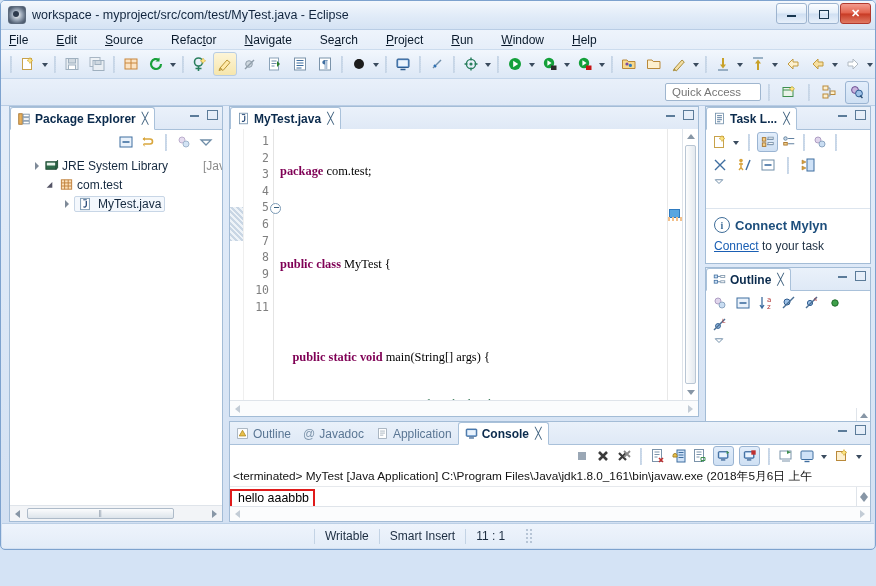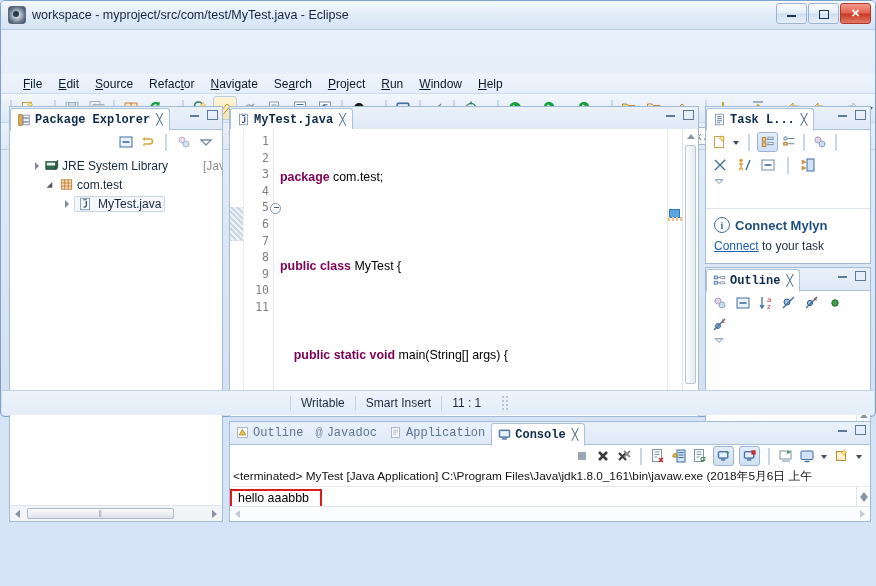--- a/index.html
+++ b/index.html
@@ -4,21 +4,21 @@
 <style>
   html,body{margin:0;padding:0;}
   body{
     width:876px;height:586px;overflow:hidden;
     font-family:"Liberation Sans", sans-serif;
     font-size:12px;
     background:#d4e3f5;
     -webkit-font-smoothing:antialiased;
   }
   .app{
-    position:relative;width:876px;height:417px;
+    position:relative;width:876px;height:550px;
     background:linear-gradient(180deg,#eaf1fb 0%,#dfeaf8 40%,#d2e0f2 100%);
     border:1px solid #7da2ce;box-sizing:border-box;
     border-radius:5px;
   }
 
   
   .titlebar{
     height:28px;position:relative;
     background:linear-gradient(180deg,#f4f8fd 0%,#e2ecf8 50%,#d5e3f4 100%);
     border-bottom:1px solid #b9cde5;
@@ -49,24 +49,23 @@
     background:linear-gradient(180deg,#f39b8e 0%,#e2624c 48%,#c83a24 52%,#e07a64 100%);
   }
   .wbtn .g{position:absolute;left:0;right:0;top:0;bottom:0;display:flex;align-items:center;justify-content:center;
     font-size:11px;color:#17364f;line-height:1;}
   .wbtn.close .g{color:#fff;font-size:11px;font-weight:bold;}
   .wbtn .min-bar{position:absolute;left:10px;top:11px;width:9px;height:2px;background:#18364f;}
   .wbtn .max-sq{position:absolute;left:10px;top:6px;width:8px;height:7px;border:1.5px solid #18364f;}
 
   
   .menubar{
-    height:19px;display:flex;align-items:center;padding-left:14px;gap:0px;
+    height:19px;display:flex;align-items:center;padding-left:0;gap:12px;
     background:linear-gradient(180deg,#eef4fc 0%,#e6eef9 100%);
     border-bottom:1px solid #ccdcee;
-    margin-top:44px;
   }
   .menuitem{
     padding:1px 8px;font-size:12px;color:#0a1a2c;cursor:default;white-space:nowrap;
   }
   .menuitem u{text-decoration:underline;}
 
   
   .toolbar{
     height:28px;display:flex;align-items:center;padding-left:6px;
     background:linear-gradient(180deg,#f2f7fd 0%,#e6eef9 55%,#dce8f6 100%);
@@ -95,24 +94,23 @@
   }
   .persp-btn{width:22px;height:21px;border:1px solid transparent;border-radius:3px;display:flex;align-items:center;justify-content:center;}
   .persp-btn.sel{border-color:#9ab4d2;background:linear-gradient(180deg,#e3eefb,#cfe0f3);}
 
   
   .wb{position:absolute;left:1px;right:1px;top:102px;bottom:40px;}
 
   
   .view{position:absolute;background:#fff;border:1px solid #a3bcd6;box-sizing:border-box;}
   .vtabs{
-    height:22px;display:flex;position:relative;
+    height:22px;display:flex;align-items:flex-end;position:relative;
     background:linear-gradient(180deg,#eaf1fa 0%,#dfe9f6 100%);
     border-bottom:1px solid #a9c1da;
-    font-family:Liberation Mono, monospace;
   }
   .vtab{
     height:21px;display:flex;align-items:center;gap:4px;padding:0 6px;font-size:12px;color:#1b3b5c;
     cursor:default;white-space:nowrap;
   }
   .vtab.active{
     background:#fff;border:1px solid #a9c1da;border-bottom:1px solid #fff;
     border-radius:3px 3px 0 0;position:relative;top:1px;font-weight:bold;color:#0b2b4d;
   }
   .vtab.inactive{color:#5a7694;}
@@ -134,22 +132,22 @@
   .tdim{color:#8b8b8b;padding-left:32px;}
   .tsel{border:1px solid #c8d6e6;background:#f4f8fd;border-radius:2px;padding:0 3px;}
   .gutter{
     width:30px;background:#fff;border-right:1px solid #e4e4e4;
     font-family:"DejaVu Sans Mono",monospace;font-size:11.5px;color:#7f7f7f;
     text-align:right;padding-top:4px;box-sizing:border-box;flex:none;position:relative;
   }
   .gline{height:16.6px;line-height:16.6px;padding-right:4px;position:relative;}
   .markbar{width:13px;flex:none;background:#fff;border-right:1px solid #efefef;position:relative;}
   .code{
-    flex:1;font-family:Liberation Sans, sans-serif;font-size:12.4px;
-    padding-top:12px;color:#000;position:relative;overflow:hidden;white-space:pre;
+    flex:1;font-family:Liberation Serif, serif;font-size:12.4px;
+    padding-top:4px;color:#000;position:relative;overflow:hidden;white-space:pre;
   }
   .cline{height:16.6px;line-height:16.6px;padding-left:6px;}
   .kw{color:#7f0055;font-weight:bold;}
   .cmt{color:#3f7f5f;}
   .todo{color:#7f9fbf;font-weight:bold;}
   .ovr{width:14px;flex:none;background:#fff;border-left:1px solid #e8e8e8;position:relative;}
 
   
   .vsb{width:15px;background:#fff;border-left:1px solid #dfe4ea;position:relative;flex:none;}
   .vsb .up,.vsb .dn{position:absolute;left:0;right:0;height:15px;display:flex;align-items:center;justify-content:center;}
@@ -170,30 +168,30 @@
 
   
   .mylyn{padding:8px 6px 4px 8px;}
   .mylyn-title{display:flex;align-items:center;gap:5px;font-weight:bold;font-size:13px;color:#1d4e7c;}
   .mylyn-sub{margin-top:6px;font-size:12px;color:#1d2f42;white-space:nowrap;}
   .mylyn-sub a{color:#1a5fb4;text-decoration:underline;}
   .infoi{width:14px;height:14px;border:1.4px solid #3f6e99;border-radius:50%;display:flex;align-items:center;
     justify-content:center;font-size:10px;font-weight:bold;color:#3f6e99;font-family:"Liberation Serif",serif;flex:none;}
   .cons-head{font-family:"Liberation Sans",sans-serif;font-size:11.8px;color:#111;padding:2px 0 1px 3px;white-space:nowrap;}
   .cons-out{font-size:12.4px;color:#000;padding-left:4px;white-space:pre;}
-  .redbox{border:2px solid #e01b1b;display:inline-block;padding:0px 11px 1px 2px;}
+  .redbox{border:2px solid #e01b1b;display:inline-block;padding:0px 4px 1px 2px;}
 
   
   .statusbar{
     position:absolute;left:1px;right:1px;bottom:1px;height:24px;
     background:linear-gradient(180deg,#eef4fc 0%,#e3ecf8 100%);
     border-top:1px solid #bcd0e6;display:flex;align-items:center;font-size:12px;color:#1b2c40;
   }
   .sbcell{padding:0 10px;border-left:1px solid #c3d3e5;height:15px;display:flex;align-items:center;white-space:nowrap;}
-  .sbcell.first{border-left:none;}
+  .sbcell.first{border-left:none;margin-left:24px;}
   .sb-dots{width:7px;height:16px;margin-left:10px;
      background-image:radial-gradient(#b7c5d6 1px, transparent 1px);background-size:4px 4px;}
   .sbleft{width:288px;height:100%;}
 </style>
 </head>
 <body>
 
 <div class="app">
 
   <div class="titlebar">

